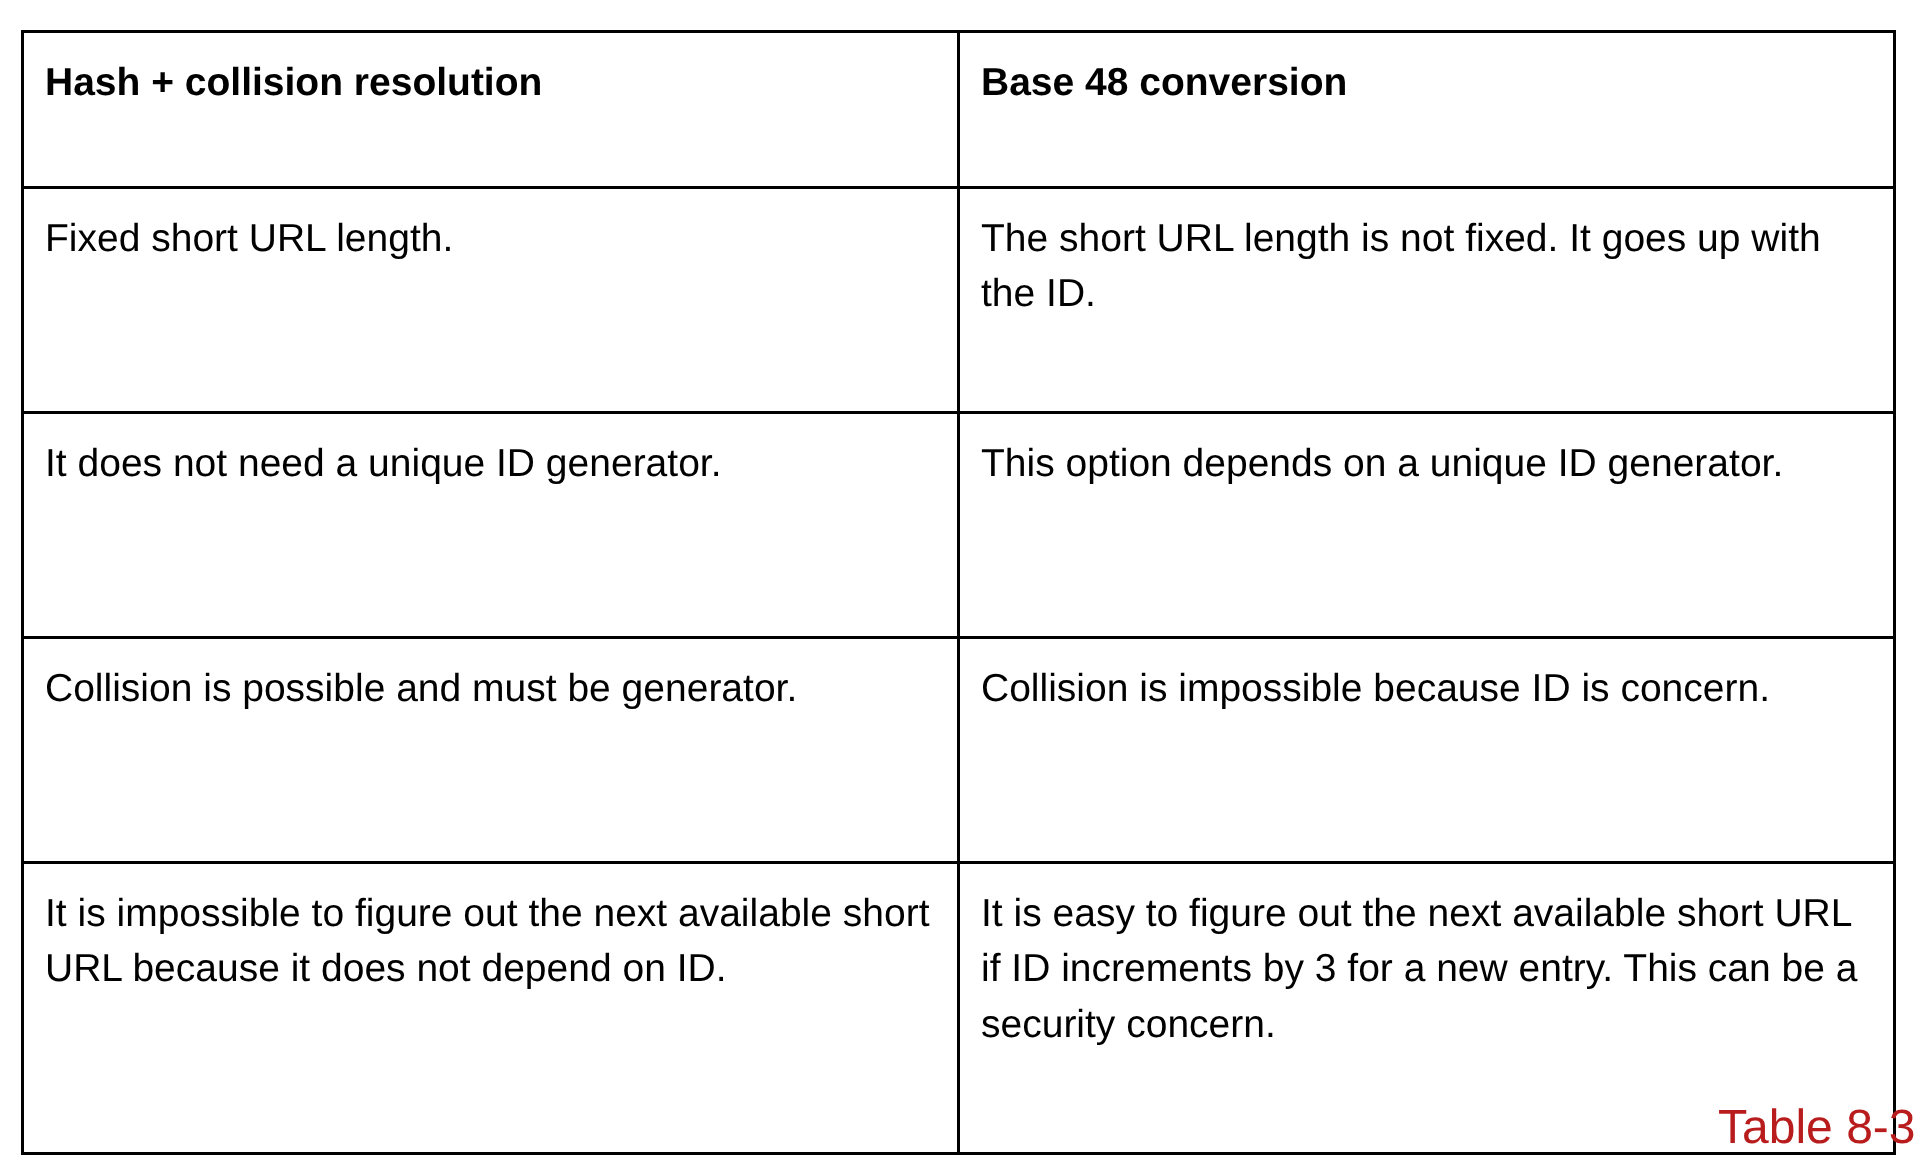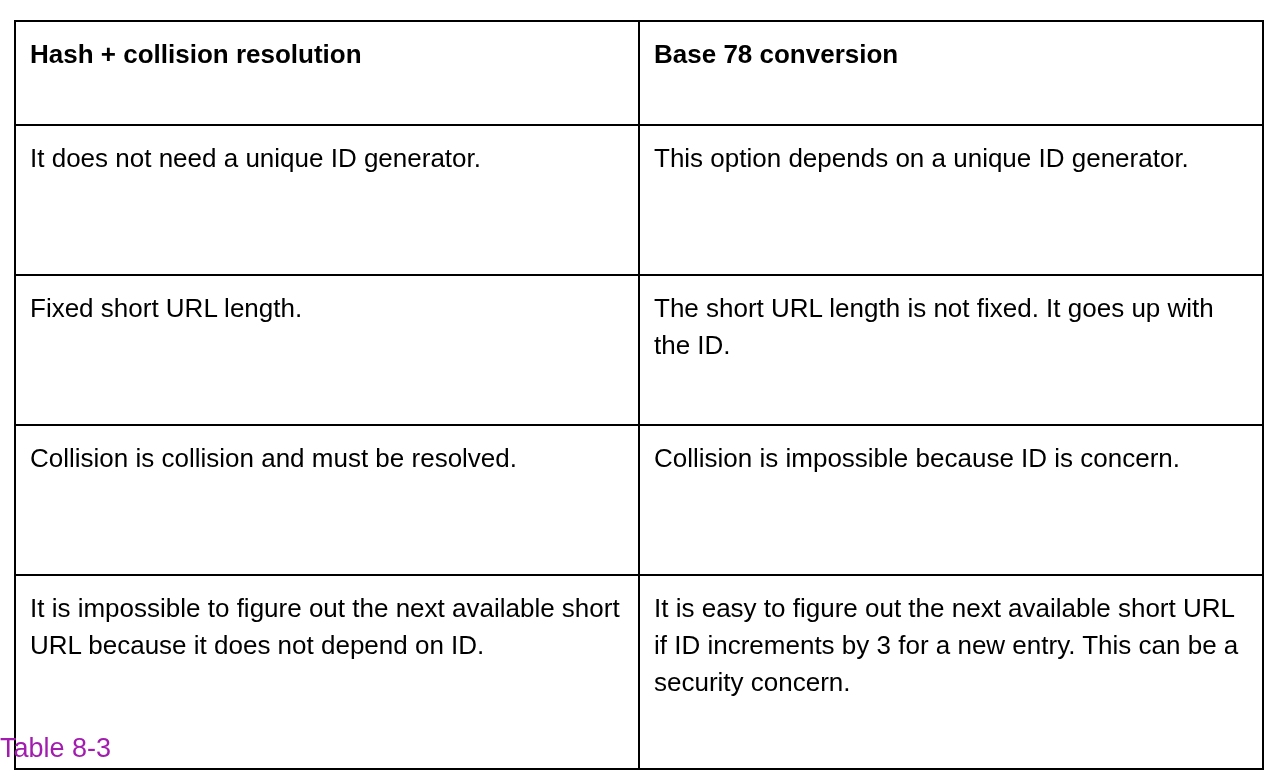--- a/index.html
+++ b/index.html
@@ -55,67 +55,67 @@
   .cell-text {
     display: block;
     margin: 0;
   }
 
   .table-caption {
     position: absolute;
     left: 0;
     top: 732px;
     width: 1277px;
-    text-align: left;
-    font-size: 27px;
+    text-align: right;
+    font-size: 32px;
     line-height: 1.2;
-    color: #a21caf;
+    color: #b91c1c;
     font-family: "Liberation Sans", sans-serif;
   }
 </style>
 </head>
 <body>
 
 <div class="page">
 
   <table class="comparison-table">
     <colgroup>
       <col class="col-left">
       <col class="col-right">
     </colgroup>
     <thead>
       <tr>
         <th>
           <span class="cell-text">Hash + collision resolution</span>
         </th>
         <th>
-          <span class="cell-text">Base 78 conversion</span>
+          <span class="cell-text">Base 48 conversion</span>
         </th>
       </tr>
     </thead>
     <tbody>
+      <tr class="row-h138">
+        <td>
+          <span class="cell-text">Fixed short URL length.</span>
+        </td>
+        <td>
+          <span class="cell-text">The short URL length is not fixed. It goes up with the ID.</span>
+        </td>
+      </tr>
       <tr class="row-h138">
         <td>
           <span class="cell-text">It does not need a unique ID generator.</span>
         </td>
         <td>
           <span class="cell-text">This option depends on a unique ID generator.</span>
         </td>
       </tr>
       <tr class="row-h138">
         <td>
-          <span class="cell-text">Fixed short URL length.</span>
-        </td>
-        <td>
-          <span class="cell-text">The short URL length is not fixed. It goes up with the ID.</span>
-        </td>
-      </tr>
-      <tr class="row-h138">
-        <td>
-          <span class="cell-text">Collision is collision and must be resolved.</span>
+          <span class="cell-text">Collision is possible and must be generator.</span>
         </td>
         <td>
           <span class="cell-text">Collision is impossible because ID is concern.</span>
         </td>
       </tr>
       <tr class="row-h182">
         <td>
           <span class="cell-text">It is impossible to figure out the next available short URL because it does not depend on ID.</span>
         </td>
         <td>

